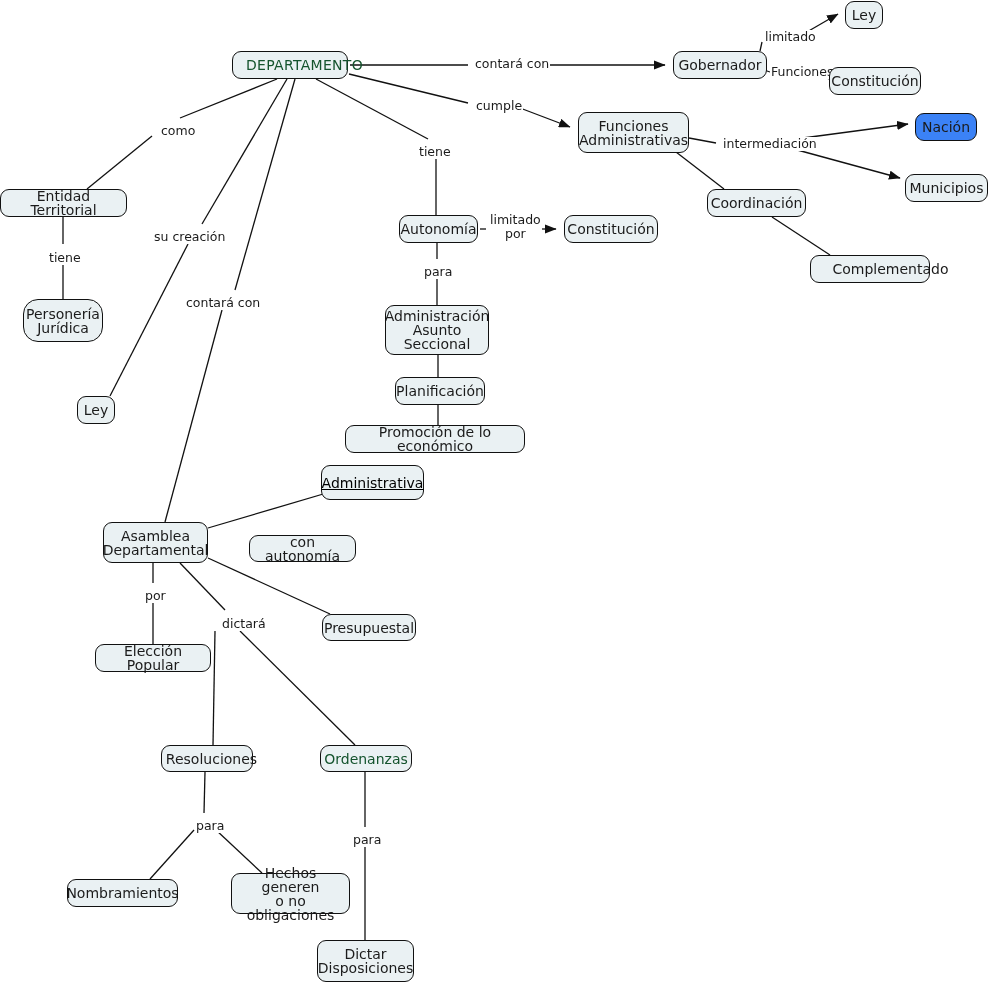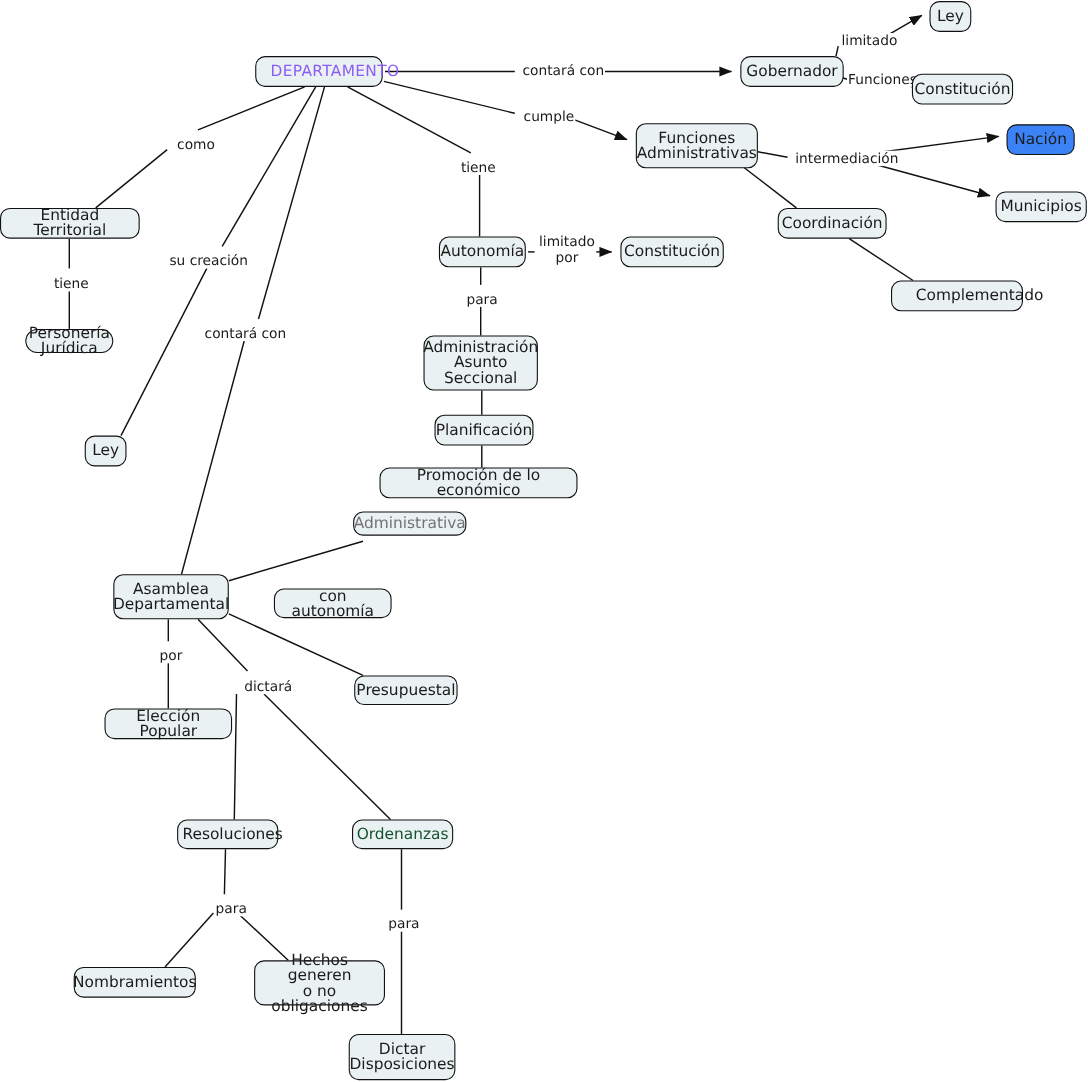--- a/index.html
+++ b/index.html
@@ -102,42 +102,42 @@
         <line x1="215" y1="631" x2="213" y2="745" stroke="#111111" stroke-width="1.3"></line>
         <line x1="240" y1="631" x2="355" y2="745" stroke="#111111" stroke-width="1.3"></line>
         <line x1="205" y1="772" x2="204" y2="813" stroke="#111111" stroke-width="1.3"></line>
         <line x1="194" y1="830" x2="150" y2="879" stroke="#111111" stroke-width="1.3"></line>
         <line x1="216" y1="830" x2="262" y2="873" stroke="#111111" stroke-width="1.3"></line>
         <line x1="365" y1="772" x2="365" y2="827" stroke="#111111" stroke-width="1.3"></line>
         <line x1="365" y1="846" x2="365" y2="940" stroke="#111111" stroke-width="1.3"></line>
       </g>
   </svg>
   <div id="nodes-layer">
-      <div class="node root" style="left: 232px; top: 51px; width: 116px; height: 28px; background: rgb(234, 241, 243); border-color: rgb(17, 17, 17); color: #8b5cf6; padding-left: 35px;">DEPARTAMENTO</div>
+      <div class="node root" style="left: 232px; top: 51px; width: 116px; height: 28px; background: rgb(234, 241, 243); border-color: rgb(17, 17, 17); color: #14532d; padding-left: 35px;">DEPARTAMENTO</div>
       <div class="node" style="left: 673px; top: 51px; width: 94px; height: 28px; background: rgb(234, 241, 243); border-color: rgb(17, 17, 17); color: rgb(27, 27, 27);">Gobernador</div>
       <div class="node" style="left: 845px; top: 1px; width: 38px; height: 28px; background: rgb(234, 241, 243); border-color: rgb(17, 17, 17); color: rgb(27, 27, 27);">Ley</div>
       <div class="node" style="left: 829px; top: 67px; width: 92px; height: 28px; background: rgb(234, 241, 243); border-color: rgb(17, 17, 17); color: rgb(27, 27, 27);">Constitución</div>
       <div class="node" style="left: 578px; top: 112px; width: 111px; height: 41px; background: rgb(234, 241, 243); border-color: rgb(17, 17, 17); color: rgb(27, 27, 27);">Funciones
 Administrativas</div>
       <div class="node" style="left: 915px; top: 113px; width: 62px; height: 28px; background: #3b82f6; border-color: rgb(17, 17, 17); color: rgb(27, 27, 27);">Nación</div>
       <div class="node" style="left: 905px; top: 174px; width: 83px; height: 28px; background: rgb(234, 241, 243); border-color: rgb(17, 17, 17); color: rgb(27, 27, 27);">Municipios</div>
       <div class="node" style="left: 707px; top: 189px; width: 99px; height: 28px; background: rgb(234, 241, 243); border-color: rgb(17, 17, 17); color: rgb(27, 27, 27);">Coordinación</div>
       <div class="node" style="left: 810px; top: 255px; width: 120px; height: 28px; background: rgb(234, 241, 243); border-color: rgb(17, 17, 17); color: rgb(27, 27, 27); padding-left: 47px;">Complementado</div>
       <div class="node" style="left: 0px; top: 189px; width: 127px; height: 28px; background: rgb(234, 241, 243); border-color: rgb(17, 17, 17); color: rgb(27, 27, 27);">Entidad Territorial</div>
-      <div class="node" style="left: 23px; top: 299px; width: 80px; height: 22px; background: rgb(234, 241, 243); border-color: rgb(17, 17, 17); color: rgb(27, 27, 27); border-radius: 15px;">Personería
+      <div class="node" style="left: 23px; top: 299px; width: 80px; height: 43px; background: rgb(234, 241, 243); border-color: rgb(17, 17, 17); color: rgb(27, 27, 27); border-radius: 15px;">Personería
 Jurídica</div>
       <div class="node" style="left: 77px; top: 396px; width: 38px; height: 28px; background: rgb(234, 241, 243); border-color: rgb(17, 17, 17); color: rgb(27, 27, 27);">Ley</div>
       <div class="node" style="left: 399px; top: 215px; width: 79px; height: 28px; background: rgb(234, 241, 243); border-color: rgb(17, 17, 17); color: rgb(27, 27, 27);">Autonomía</div>
       <div class="node" style="left: 564px; top: 215px; width: 94px; height: 28px; background: rgb(234, 241, 243); border-color: rgb(17, 17, 17); color: rgb(27, 27, 27);">Constitución</div>
       <div class="node" style="left: 385px; top: 305px; width: 104px; height: 50px; background: rgb(234, 241, 243); border-color: rgb(17, 17, 17); color: rgb(27, 27, 27);">Administración
 Asunto
 Seccional</div>
       <div class="node" style="left: 395px; top: 377px; width: 90px; height: 28px; background: rgb(234, 241, 243); border-color: rgb(17, 17, 17); color: rgb(27, 27, 27);">Planificación</div>
       <div class="node" style="left: 345px; top: 425px; width: 180px; height: 28px; background: rgb(234, 241, 243); border-color: rgb(17, 17, 17); color: rgb(27, 27, 27);">Promoción de lo económico</div>
-      <div class="node" style="left: 321px; top: 465px; width: 103px; height: 22px; background: rgb(234, 241, 243); border-color: rgb(17, 17, 17); color: #737373;">Administrativa</div>
+      <div class="node" style="left: 321px; top: 465px; width: 103px; height: 35px; background: rgb(234, 241, 243); border-color: rgb(17, 17, 17); color: #000000; text-decoration: underline;">Administrativa</div>
       <div class="node" style="left: 103px; top: 522px; width: 105px; height: 41px; background: rgb(234, 241, 243); border-color: rgb(17, 17, 17); color: rgb(27, 27, 27);">Asamblea
 Departamental</div>
       <div class="node" style="left: 249px; top: 535px; width: 107px; height: 27px; background: rgb(234, 241, 243); border-color: rgb(17, 17, 17); color: rgb(27, 27, 27);">con autonomía</div>
       <div class="node" style="left: 322px; top: 614px; width: 94px; height: 27px; background: rgb(234, 241, 243); border-color: rgb(17, 17, 17); color: rgb(27, 27, 27);">Presupuestal</div>
       <div class="node" style="left: 95px; top: 644px; width: 116px; height: 28px; background: rgb(234, 241, 243); border-color: rgb(17, 17, 17); color: rgb(27, 27, 27);">Elección Popular</div>
       <div class="node" style="left: 161px; top: 745px; width: 92px; height: 27px; background: rgb(234, 241, 243); border-color: rgb(17, 17, 17); color: rgb(27, 27, 27); padding-left: 15px;">Resoluciones</div>
       <div class="node" style="left: 320px; top: 745px; width: 92px; height: 27px; background: rgb(234, 241, 243); border-color: rgb(17, 17, 17); color: #14532d;">Ordenanzas</div>
       <div class="node" style="left: 67px; top: 879px; width: 111px; height: 28px; background: rgb(234, 241, 243); border-color: rgb(17, 17, 17); color: rgb(27, 27, 27);">Nombramientos</div>
       <div class="node" style="left: 231px; top: 873px; width: 119px; height: 41px; background: rgb(234, 241, 243); border-color: rgb(17, 17, 17); color: rgb(27, 27, 27);">Hechos generen
 o no obligaciones</div>

